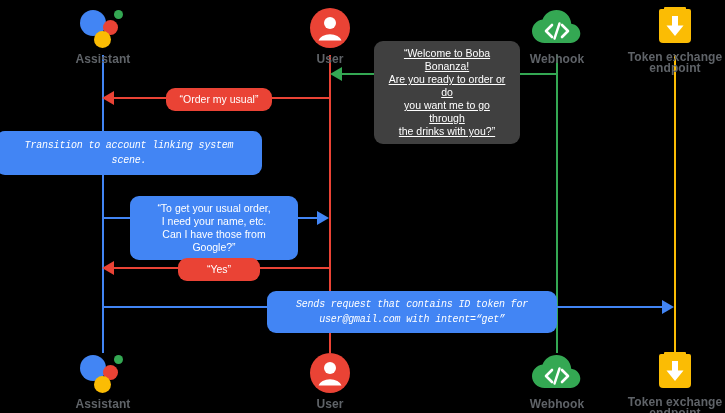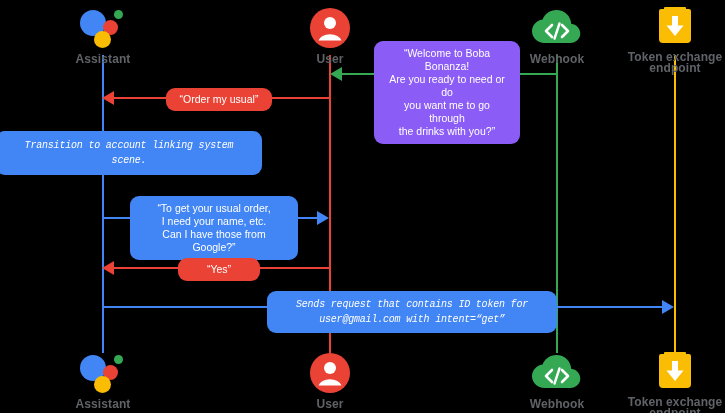--- a/index.html
+++ b/index.html
@@ -73,21 +73,21 @@
     position: absolute;
     border-radius: 9px;
     color: #fff;
     text-align: center;
     padding: 6px 12px;
     line-height: 13px;
     font-size: 10.5px;
     z-index: 5;
   }
   .msgbox.red   { background: #ea4335; }
-  .msgbox.green { background: #8b5cf6; }
+  .msgbox.green { background: #404040; text-decoration: underline; }
   .msgbox.blue  { background: #4285f4; }
   .msgbox.mono {
     font-family: "Liberation Mono", "DejaVu Sans Mono", monospace;
     font-style: italic;
     font-size: 10px;
     line-height: 15px;
     letter-spacing: -0.2px;
   }
 
   
@@ -224,21 +224,21 @@
     <div class="caption">
       <span>Token exchange</span><br>
       <span>endpoint</span>
     </div>
   </div>
 
   <div class="conn green" style="left:332px; top:73px; width:226px;"></div>
   <div class="arrowhead left green" style="left:330px; top:67px;"></div>
   <div class="msgbox green" style="left:374px; top:41px; width:146px;">
     <div>“Welcome to Boba Bonanza!</div>
-    <div>Are you ready to need or do</div>
+    <div>Are you ready to order or do</div>
     <div>you want me to go through</div>
     <div>the drinks with you?”</div>
   </div>
 
   <div class="conn red" style="left:105px; top:97px; width:226px;"></div>
   <div class="arrowhead left red" style="left:102px; top:91px;"></div>
   <div class="msgbox red" style="left:166px; top:88px; width:106px; padding:5px 10px;">
     <div>“Order my usual”</div>
   </div>
 

